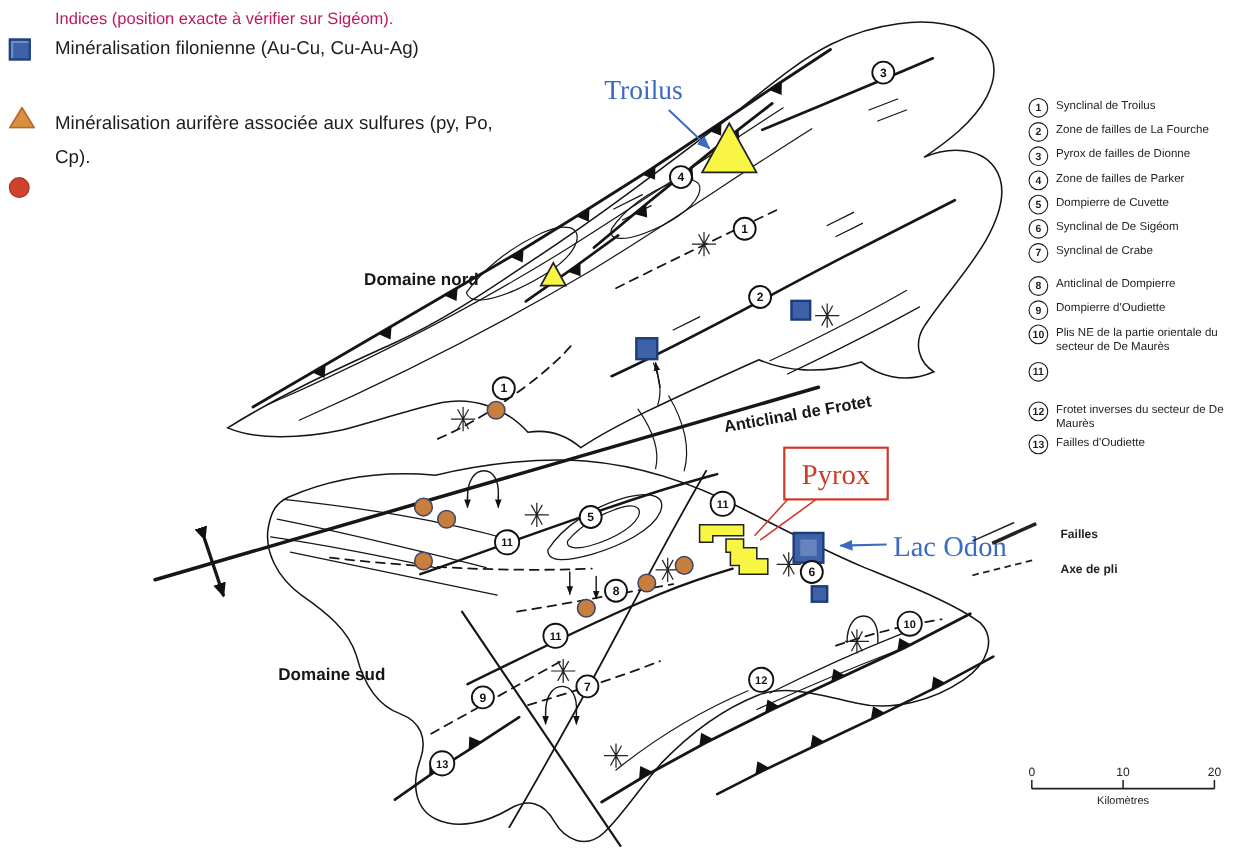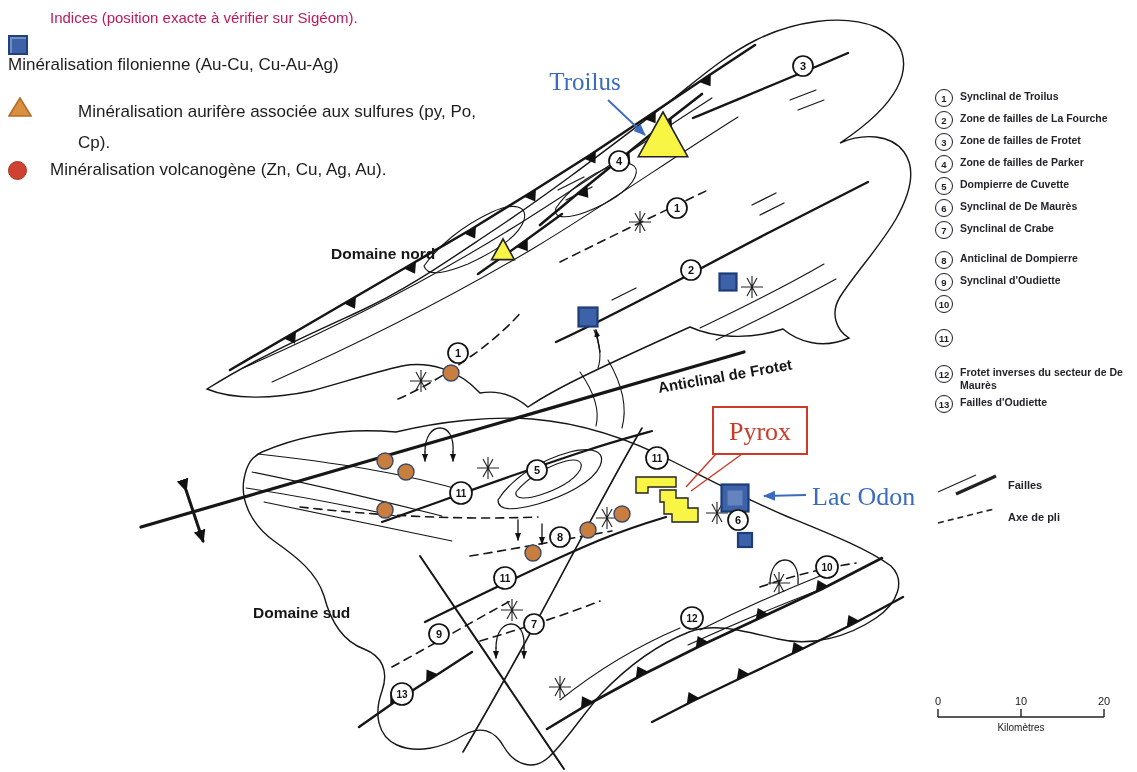--- a/index.html
+++ b/index.html
@@ -5,35 +5,35 @@
   html,body{margin:0;padding:0;background:#fff;}
   .stage{position:relative;width:1137px;height:772px;background:#ffffff;overflow:hidden;
          font-family:"Liberation Sans",sans-serif;color:#1e1e1e;}
   #map{position:absolute;left:0;top:0;width:1137px;height:772px;}
 
   
   .li-title{position:absolute;top:9px;left:50px;font-size:15px;color:#be185d;}
   .li-row{position:absolute;left:8px;display:flex;align-items:flex-start;}
   .li-sym{width:42px;flex:none;padding-top:1px;}
   .li-label{font-size:17px;color:#1d1d1d;}
-  .li-row-0{top:34px;flex-direction:column;}
+  .li-row-0{top:34px;}
   .li-row-1{top:96px;}
-  .li-row-1 .li-label{width:398px;text-align:justify;line-height:1.85;margin-left:28px;}
+  .li-row-1 .li-label{width:398px;text-align:justify;line-height:1.85;}
   .li-row-2{top:160px;}
   .sym-blue-square{width:16px;height:16px;background:#3e62a8;border:2px solid #20417c;
                    box-shadow:inset 2px 2px 0 rgba(255,255,255,.28);}
   .sym-red-circle{width:17px;height:17px;border-radius:50%;background:#cf4130;border:1px solid #a93322;}
 
   
   .ls-row{position:absolute;left:935px;width:205px;display:flex;gap:7px;align-items:flex-start;}
   .ls-badge{width:16px;height:16px;flex:none;border:1.5px solid #1c1c24;border-radius:50%;
             background:#fff;font-size:9.5px;font-weight:bold;color:#1c1c24;
             display:flex;align-items:center;justify-content:center;margin-top:-1px;}
-  .ls-label{font-size:10.5px;font-weight:bold;color:#23232b;line-height:1.25;width:172px;}
-  .ls-line-row{position:absolute;left:936px;display:flex;gap:10px;align-items:center;}
+  .ls-label{font-size:10.5px;font-weight:normal;color:#23232b;line-height:1.25;width:172px;}
+  .ls-line-row{position:absolute;left:882px;display:flex;gap:20px;align-items:center;}
   .ls-line-label{font-size:11px;font-weight:bold;color:#23232b;}
 </style>
 </head>
 <body>
 
 <div class="stage">
 
   <svg id="map" viewBox="0 0 1137 772">
     <defs>
       <marker id="tooth" markerUnits="userSpaceOnUse" markerWidth="16" markerHeight="12" refX="8" refY="0" orient="auto">
@@ -287,64 +287,64 @@
         <div class="li-row li-row-1">
           <div class="li-sym"><svg width="24" height="20" viewBox="0 0 24 20">
               <polygon points="12,1 1,19 23,19" fill="#d9913f" stroke="#b86a28" stroke-width="1.6"></polygon>
             </svg></div>
           <div class="li-label">Minéralisation aurifère associée aux sulfures (py, Po, Cp).</div>
         </div>
         <div class="li-row li-row-2">
           <div class="li-sym">
             <div class="sym-red-circle"></div>
           </div>
-          <div class="li-label">Minéralisation volcanogène (Zn, Cu, Ag, Au).</div>
         </div>
       </div>
   </div>
 
   <div id="ls-box">
       <div class="ls-row" style="top: 90px;">
         <div class="ls-badge">1</div>
         <div class="ls-label">Synclinal de Troilus</div>
       </div>
       <div class="ls-row" style="top: 112px;">
         <div class="ls-badge">2</div>
         <div class="ls-label">Zone de failles de La Fourche</div>
       </div>
       <div class="ls-row" style="top: 134px;">
         <div class="ls-badge">3</div>
-        <div class="ls-label">Zone de failles de Frotet</div>
+        <div class="ls-label">Pyrox de failles de Dionne</div>
       </div>
       <div class="ls-row" style="top: 156px;">
         <div class="ls-badge">4</div>
         <div class="ls-label">Zone de failles de Parker</div>
       </div>
       <div class="ls-row" style="top: 178px;">
         <div class="ls-badge">5</div>
         <div class="ls-label">Dompierre de Cuvette</div>
       </div>
       <div class="ls-row" style="top: 200px;">
         <div class="ls-badge">6</div>
-        <div class="ls-label">Synclinal de De Maurès</div>
+        <div class="ls-label">Synclinal de De Sigéom</div>
       </div>
       <div class="ls-row" style="top: 222px;">
         <div class="ls-badge">7</div>
         <div class="ls-label">Synclinal de Crabe</div>
       </div>
       <div class="ls-row" style="top: 252px;">
         <div class="ls-badge">8</div>
         <div class="ls-label">Anticlinal de Dompierre</div>
       </div>
       <div class="ls-row" style="top: 274px;">
         <div class="ls-badge">9</div>
-        <div class="ls-label">Synclinal d'Oudiette</div>
+        <div class="ls-label">Dompierre d'Oudiette</div>
       </div>
       <div class="ls-row" style="top: 296px;">
         <div class="ls-badge">10</div>
+        <div class="ls-label">Plis NE de la partie orientale du secteur de De Maurès</div>
       </div>
       <div class="ls-row" style="top: 330px;">
         <div class="ls-badge">11</div>
       </div>
       <div class="ls-row" style="top: 366px;">
         <div class="ls-badge">12</div>
         <div class="ls-label">Frotet inverses du secteur de De Maurès</div>
       </div>
       <div class="ls-row" style="top: 396px;">
         <div class="ls-badge">13</div>

